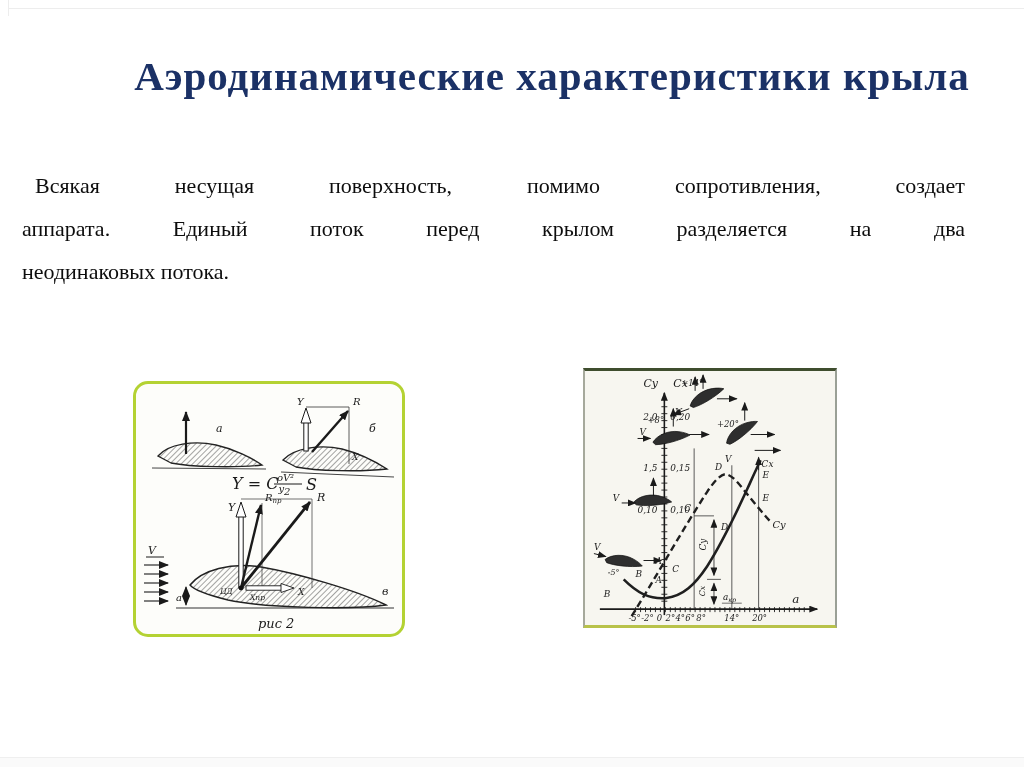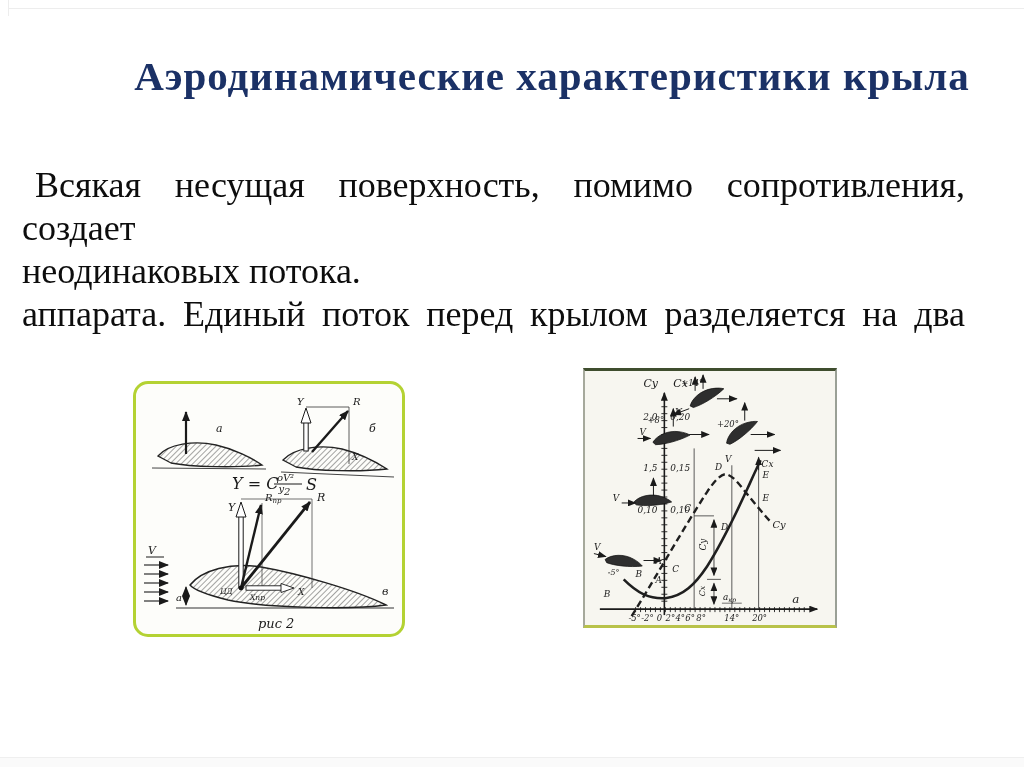--- a/index.html
+++ b/index.html
@@ -11,21 +11,21 @@
   .edge-left{position:absolute;left:8px;top:0;width:1px;height:16px;background:#ededed;}
   .edge-bottom{position:absolute;left:0;right:0;bottom:0;height:9px;background:#fafafa;border-top:1px solid #efefef;}
   .slide-title{
     position:absolute;top:52px;left:0;width:1024px;text-align:center;
     font-weight:bold;font-size:41px;letter-spacing:1px;color:#1b3166;
     font-family:"Liberation Serif",serif;
     margin-left:40px;
   }
   .body-text{
     position:absolute;left:22px;top:164px;width:943px;
-    font-size:36px;color:#0d0d0d;line-height:43px;
+    font-size:22px;color:#0d0d0d;line-height:43px;
   }
   .body-line{text-align:justify;text-align-last:justify;}
   .body-line.first{text-indent:13px;}
   .body-line.last{text-align-last:left;}
   .fig-left{
     position:absolute;left:133px;top:381px;width:266px;height:250px;
     border:3px solid #b4d233;border-radius:15px;background:#fdfdfa;
   }
   .fig-right{
     position:absolute;left:583px;top:368px;width:250px;height:254px;
@@ -40,22 +40,22 @@
 <body>
 
 <div class="edge-top"></div>
 <div class="edge-left"></div>
 <div class="edge-bottom"></div>
 
 <div class="slide-title">Аэродинамические характеристики крыла</div>
 
 <div class="body-text">
   <div class="body-line first">Всякая несущая поверхность, помимо сопротивления, создает</div>
+  <div class="body-line">аппарата. Единый поток перед крылом разделяется на два</div>
   <div class="body-line last">неодинаковых потока.</div>
-  <div class="body-line">аппарата. Единый поток перед крылом разделяется на два</div>
 </div>
 
 <div class="fig-left">
 <svg width="266" height="250" viewBox="0 0 266 250">
   <defs>
     <pattern id="hatch1" patternUnits="userSpaceOnUse" width="4" height="4" patternTransform="rotate(45)">
       <line x1="0" y1="0" x2="0" y2="4" stroke="#4a4a4a" stroke-width="1"></line>
     </pattern>
     <marker id="mA1" viewBox="0 0 10 8" refX="9" refY="4" markerWidth="10" markerHeight="8" orient="auto-start-reverse" markerUnits="userSpaceOnUse">
       <path d="M0,0L10,4L0,8z" fill="#1a1a1a"></path>

